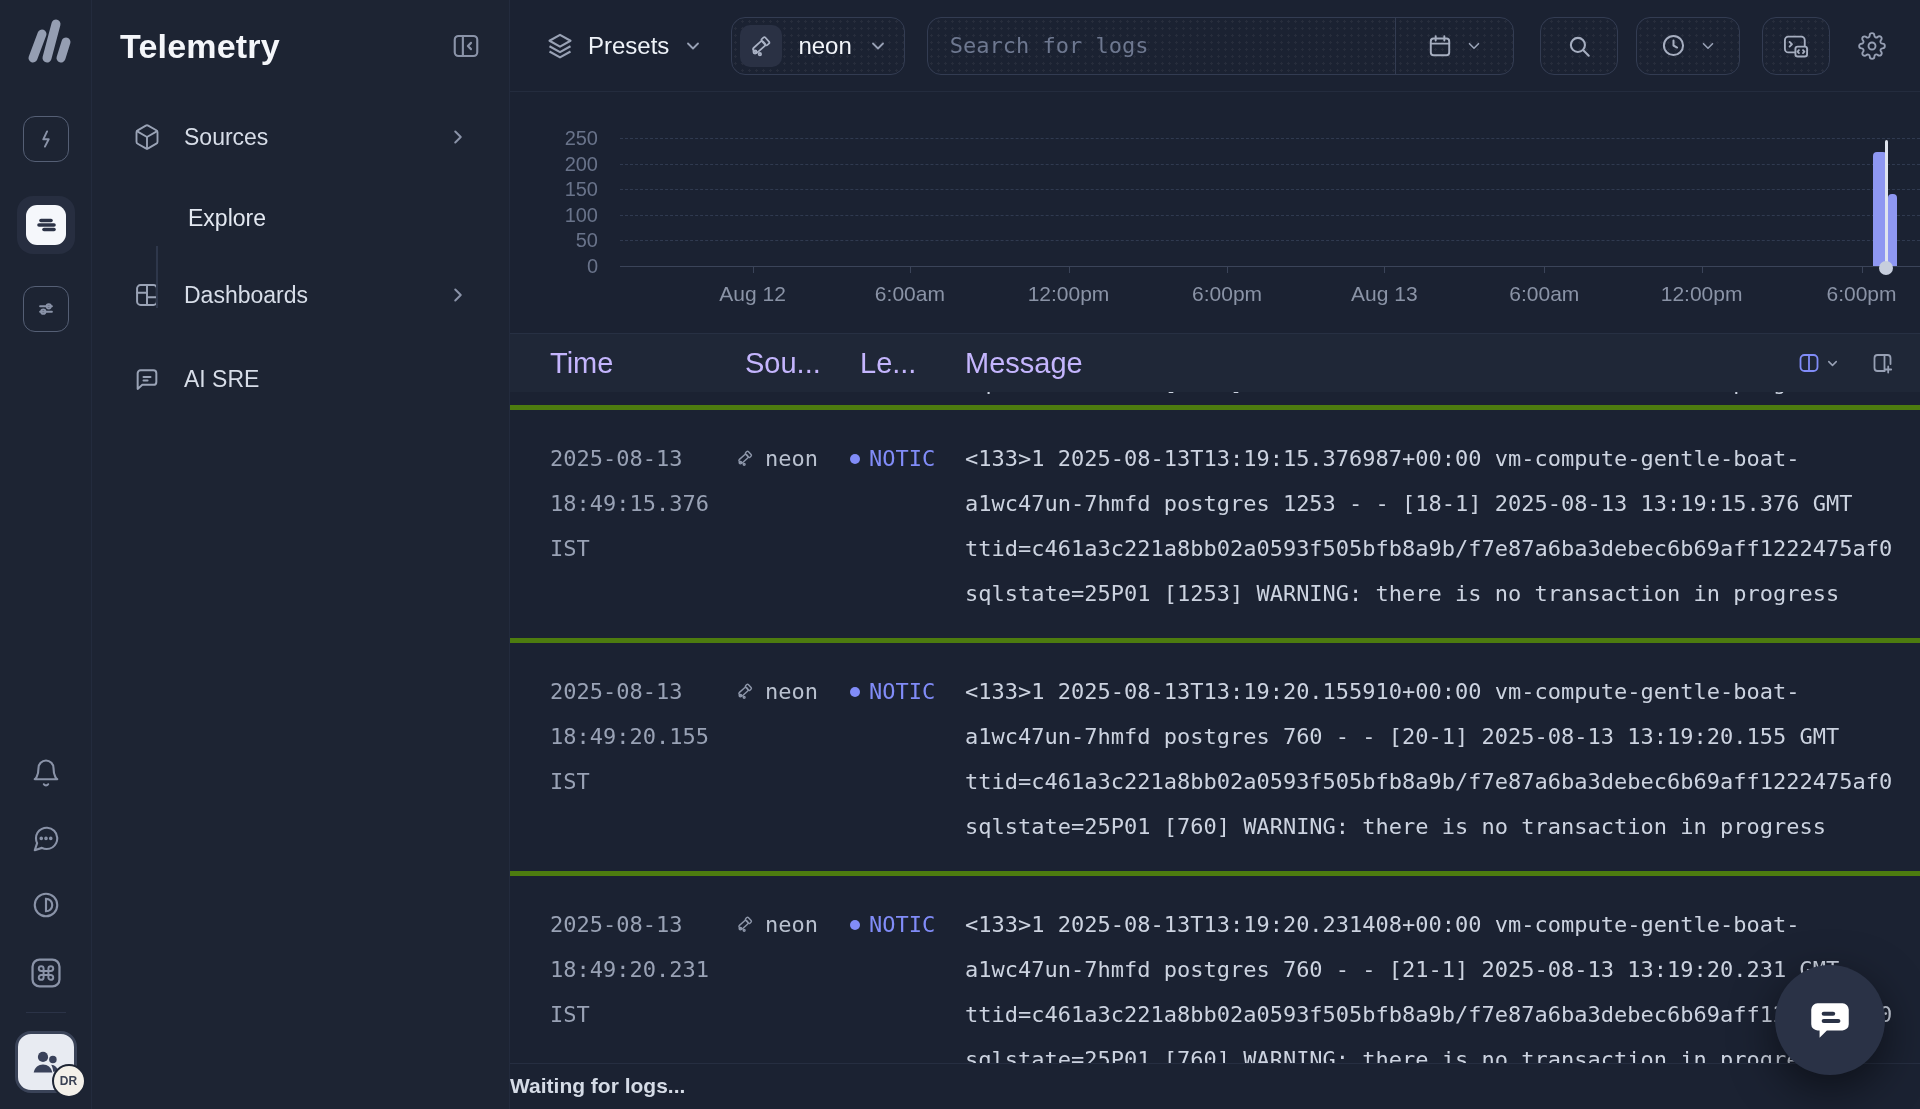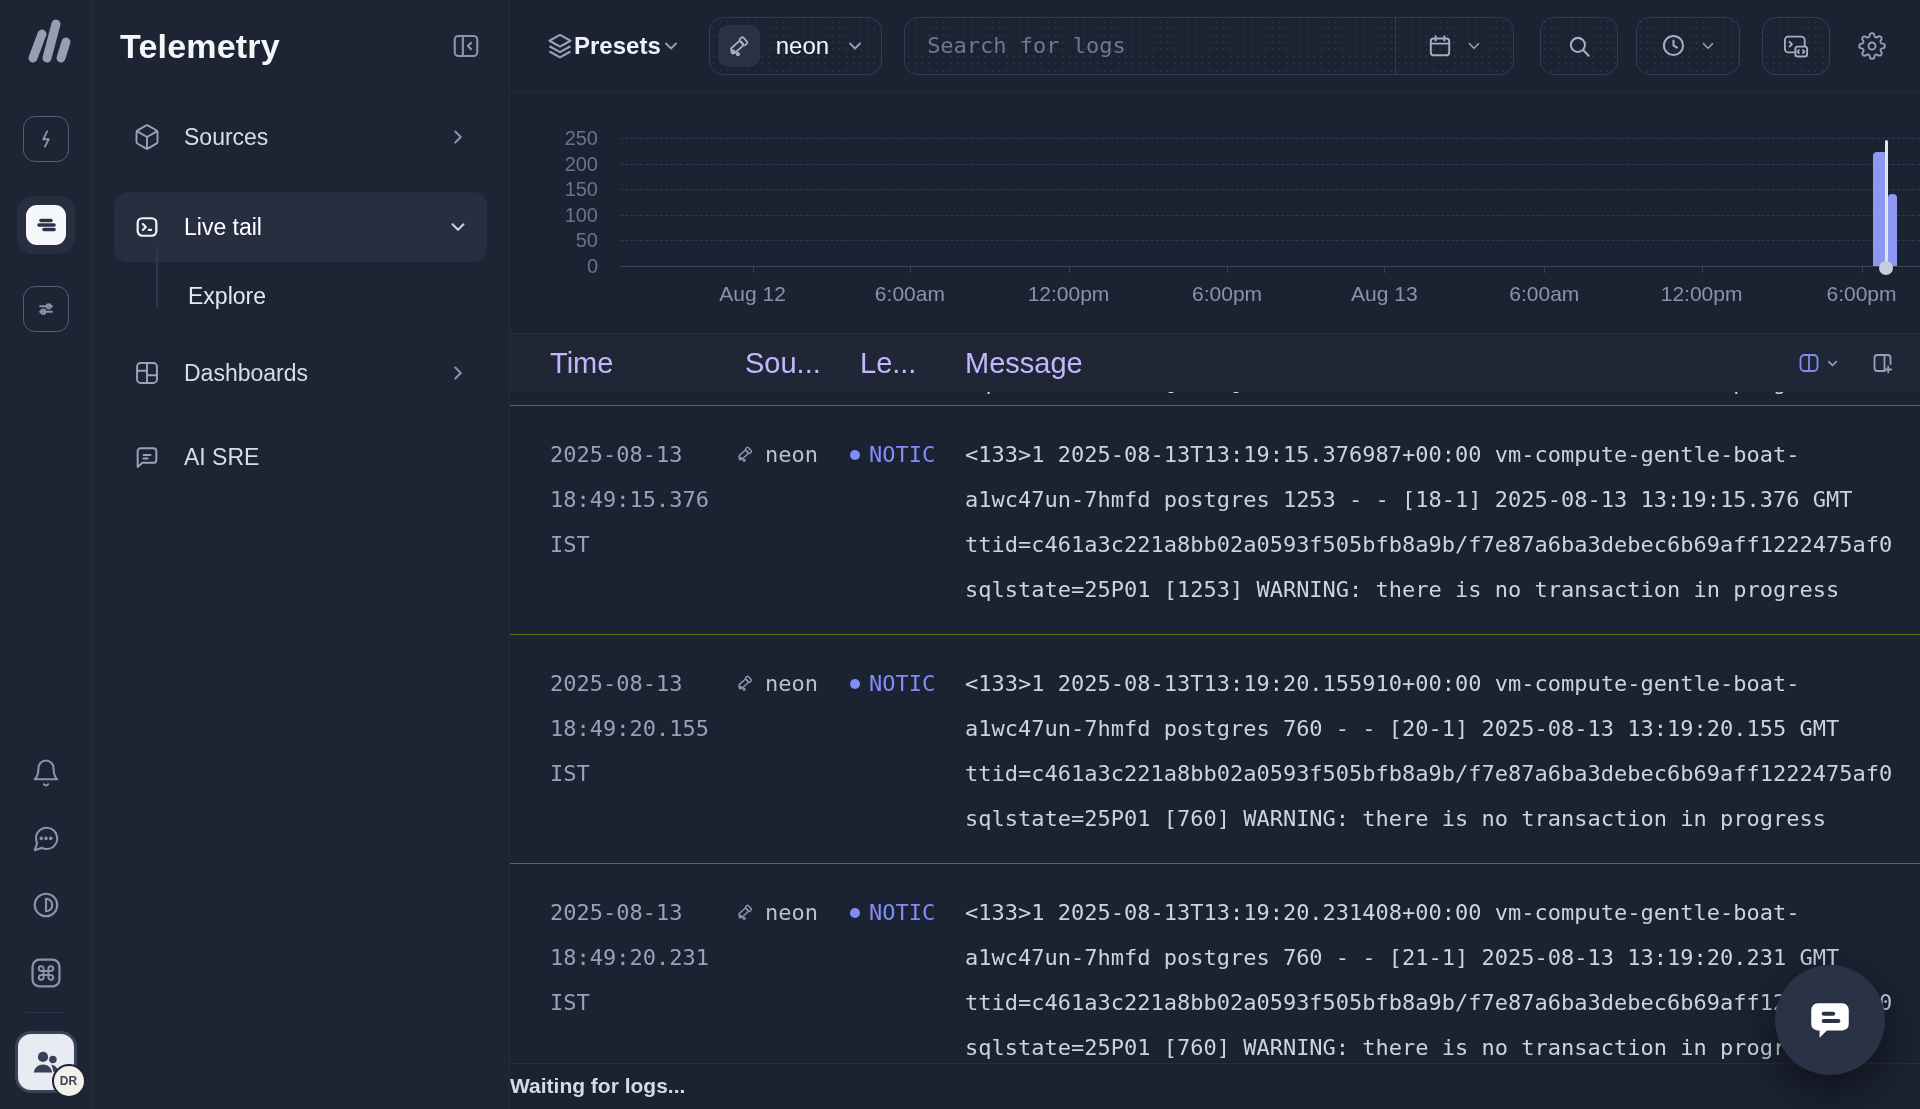--- a/index.html
+++ b/index.html
@@ -46,21 +46,21 @@
   .nav-item.active .ni-chev{color:#cdd4e2;}
   .nav-sub{display:flex;align-items:center;height:52px;padding-left:74px;font-size:23px;color:#e3e8f1;margin-bottom:22px;}
   .tree-line{position:absolute;left:42px;width:2px;background:#2e374b;}
 
   
   .main{position:absolute;left:510px;top:0;right:0;bottom:0;}
 
   
   .topbar{position:absolute;left:0;right:0;top:0;height:92px;border-bottom:1px solid #242c3e;
     display:flex;align-items:center;padding:0 26px;}
-  .presets-btn{display:flex;align-items:center;color:#eef2f8;font-size:24px;font-weight:700;
+  .presets-btn{display:flex;align-items:center;gap:14px;color:#eef2f8;font-size:24px;font-weight:400;
     padding:0 10px;margin-right:18px;}
   .presets-btn .ic{color:#99a2b5;}
   .scope-pill{height:58px;border:1.5px solid #333c52;border-radius:14px;display:flex;align-items:center;
     padding:0 16px 0 8px;gap:16px;margin-right:22px;}
   .scope-ic-box{width:42px;height:42px;border-radius:10px;background:#2a3144;display:flex;
     align-items:center;justify-content:center;color:#aab2c5;}
   .scope-label{font-size:24px;font-weight:500;color:#f2f5fa;}
   .chev{color:#98a1b5;}
   .search-group{flex:1;height:58px;border:1.5px solid #333c52;border-radius:14px;display:flex;
     align-items:stretch;margin-right:26px;overflow:hidden;}
@@ -93,21 +93,21 @@
   .th{font-size:29px;color:#c4b5fd;position:absolute;top:50%;transform:translateY(-50%);}
   .th-time{left:40px;}.th-src{left:235px;}.th-lvl{left:350px;}.th-msg{left:455px;}
   .th-tools{position:absolute;right:26px;top:50%;transform:translateY(-50%);display:flex;align-items:center;gap:8px;}
   .th-split{color:#818cf8;display:flex;align-items:center;gap:4px;}
   .th-addcol{color:#97a0b4;margin-left:22px;}
 
   
   .loglist{position:absolute;left:0;right:0;top:392px;bottom:46px;overflow:hidden;}
   .partial{height:13px;overflow:hidden;}
   .partial .mono{line-height:45px;transform:translateY(-32px);margin-left:455px;font-size:22px;color:#ccd3e0;white-space:pre;}
-  .lrow{display:flex;border-top:1px solid #4d7c0f;padding:26px 0 22px 0;font-size:22px;line-height:45px;}
+  .lrow{display:flex;border-top:5px solid #4d7c0f;padding:26px 0 22px 0;font-size:22px;line-height:45px;}
   .c-time{width:185px;margin-left:40px;white-space:pre;color:#99a2b5;flex-shrink:0;}
   .c-src{width:115px;display:flex;align-items:flex-start;gap:10px;flex-shrink:0;color:#b9c1cf;}
   .c-src .src-ic{color:#8e97aa;margin-top:12px;}
   .c-lvl{width:115px;display:flex;align-items:flex-start;gap:9px;flex-shrink:0;color:#818cf8;}
   .c-lvl .dot{width:10px;height:10px;border-radius:50%;background:#818cf8;margin-top:18px;flex-shrink:0;}
   .c-msg{flex:1;white-space:pre;overflow:hidden;color:#ccd3e0;}
 
   
   .tfooter{position:absolute;left:0;right:0;bottom:0;height:46px;background:#1b2232;
     border-top:1px solid #262e41;display:flex;align-items:flex-start;justify-content:flex-start;}
@@ -215,35 +215,20 @@
           <svg width="28" height="28" viewBox="0 0 24 24" fill="none" stroke="currentColor" stroke-width="1.6" stroke-linecap="round" stroke-linejoin="round">
             <path d="M21 16V8a2 2 0 0 0-1-1.73l-7-4a2 2 0 0 0-2 0l-7 4A2 2 0 0 0 3 8v8a2 2 0 0 0 1 1.73l7 4a2 2 0 0 0 2 0l7-4A2 2 0 0 0 21 16z"></path>
             <path d="M3.3 7 12 12 20.7 7"></path>
               <path d="M12 22 V12"></path>
           </svg>
         </span>
         <span class="ni-label">Sources</span>
         <span class="ni-chev">
           <svg width="22" height="22" viewBox="0 0 24 24" fill="none" stroke="currentColor" stroke-width="2.2" stroke-linecap="round" stroke-linejoin="round">
               <path d="M9 6l6 6-6 6"></path>
-            </svg>
-        </span>
-      </div>
-      <div class="nav-item active dots">
-        <span class="ni-icon">
-          <svg width="28" height="28" viewBox="0 0 24 24" fill="none" stroke="currentColor" stroke-width="1.9" stroke-linecap="round" stroke-linejoin="round">
-            <rect x="4" y="4.5" width="16" height="15" rx="4"></rect>
-              <path d="M8.5 9.5 L11 12 L8.5 14.5"></path>
-              <path d="M13.5 14.5 H15.5"></path>
-          </svg>
-        </span>
-        <span class="ni-label">Live tail</span>
-        <span class="ni-chev">
-          <svg width="22" height="22" viewBox="0 0 24 24" fill="none" stroke="currentColor" stroke-width="2.2" stroke-linecap="round" stroke-linejoin="round">
-              <path d="M6 9l6 6 6-6"></path>
             </svg>
         </span>
       </div>
       <div class="tree-line" style="top:138px;height:62px"></div>
       <div class="nav-sub">
         <span>Explore</span>
       </div>
       <div class="nav-item">
         <span class="ni-icon">
           <svg width="28" height="28" viewBox="0 0 24 24" fill="none" stroke="currentColor" stroke-width="1.7" stroke-linecap="round" stroke-linejoin="round">

